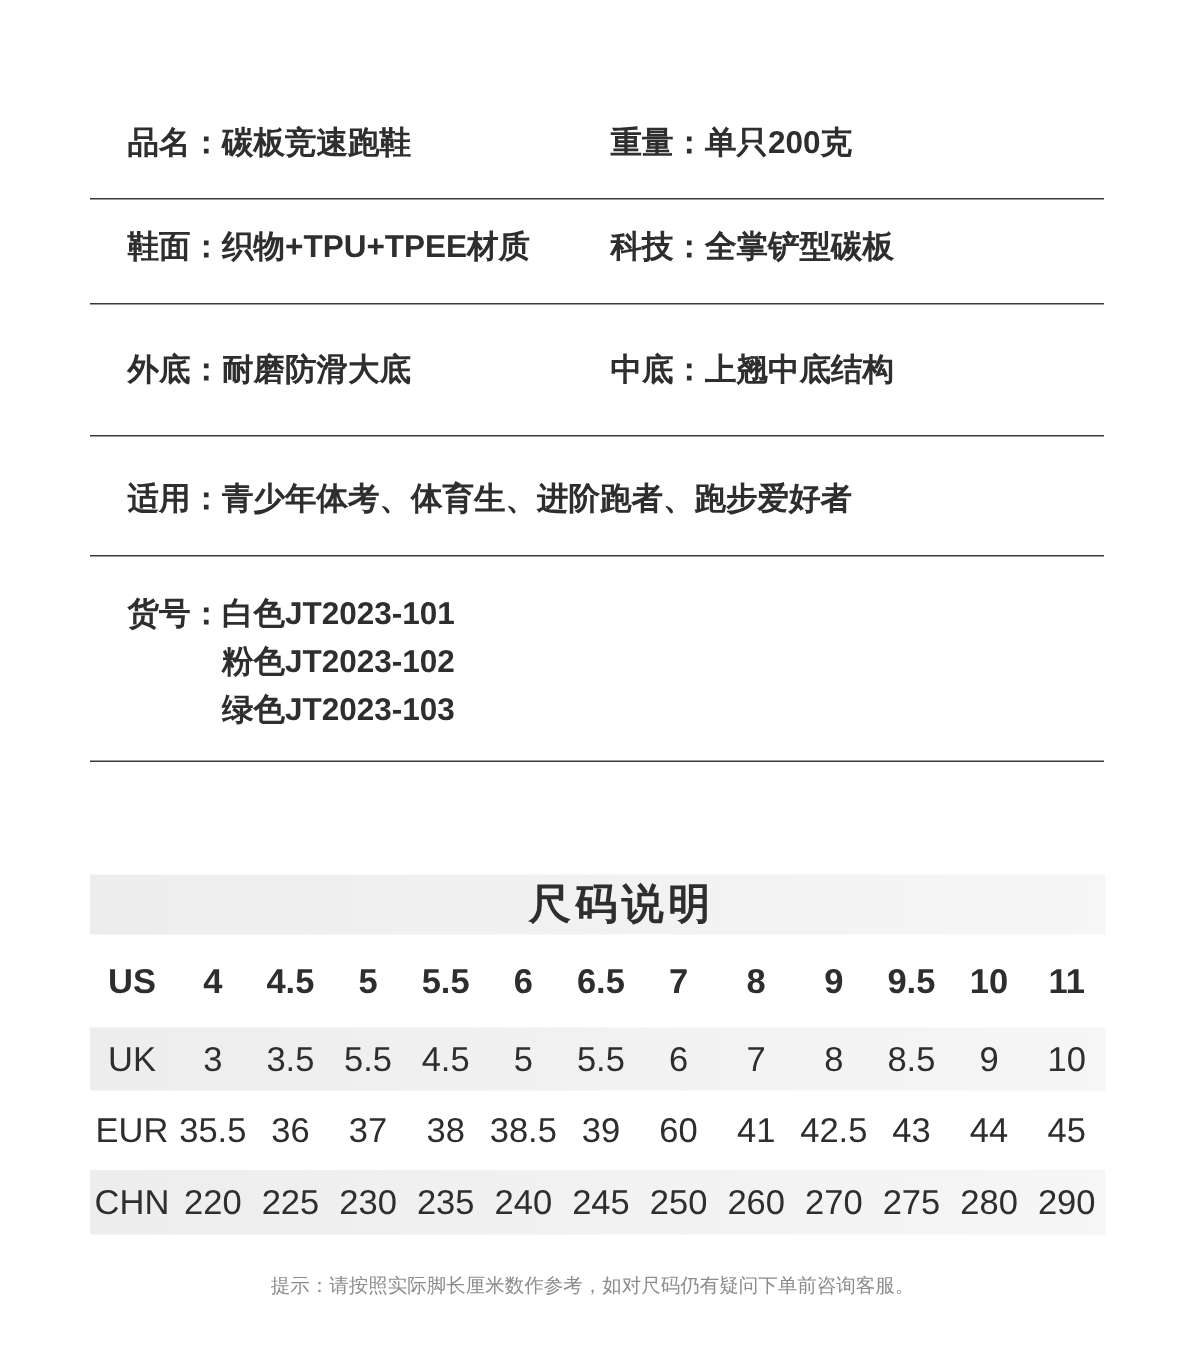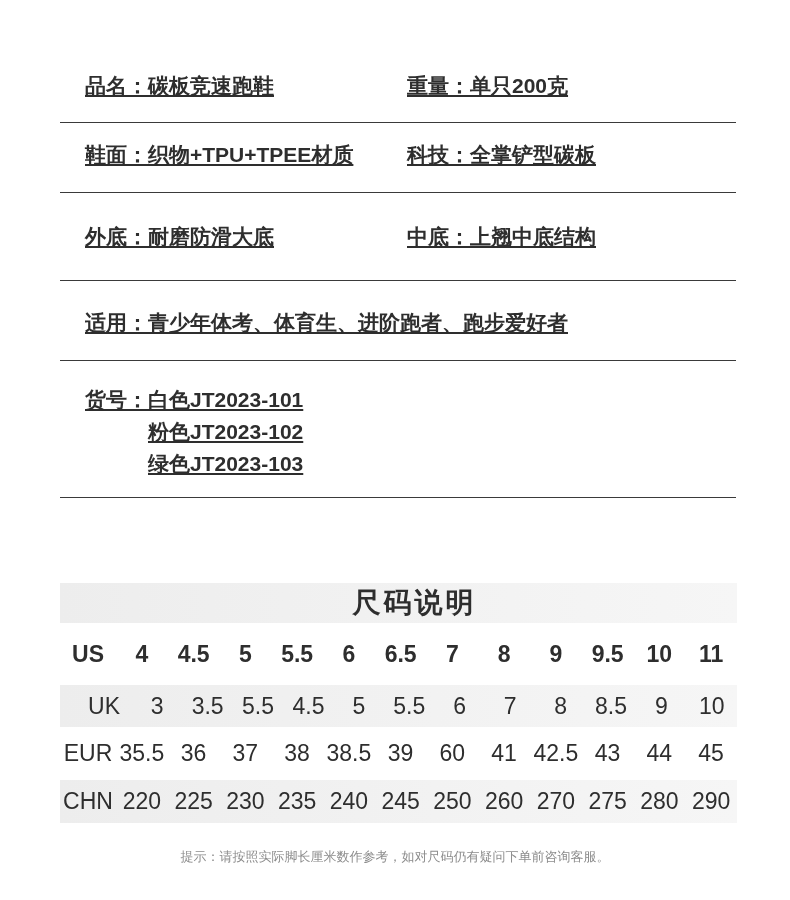--- a/index.html
+++ b/index.html
@@ -6,21 +6,21 @@
   body {
     width: 790px; height: 900px;
     background: #ffffff;
     font-family: "Liberation Sans", "DejaVu Sans", sans-serif;
     color: #2e2e2e;
     position: relative;
   }
   .page { position: absolute; top: 0; left: 0; width: 790px; height: 900px; overflow: hidden; }
 
   
-  .spec { position: absolute; left: 60px; top: 50px; width: 676px; text-decoration: underline; }
+  .spec { position: absolute; left: 60px; top: 60px; width: 676px; }
   .spec-row {
     display: flex;
     border-bottom: 1px solid #3a3a3a;
     padding: 0 0 0 25px;
     font-size: 21px;
     font-weight: 600;
     line-height: 26px;
   }
   .spec-row.r1 { padding-top: 23px; padding-bottom: 23px; }
   .spec-row.r2 { padding-top: 31px; padding-bottom: 30px; }
@@ -40,21 +40,21 @@
     height: 40px;
     background: linear-gradient(90deg, #ededed, #f6f6f6);
     display: flex; align-items: center; justify-content: center;
     font-size: 28px; font-weight: 600; letter-spacing: 3px;
     color: #2e2e2e;
     padding-left: 32px;
   }
   .sc-row { display: flex; align-items: center; font-size: 23px; color: #2e2e2e; }
   .sc-row.striped { background: linear-gradient(90deg, #ededed, #f6f6f6); }
   .sc-row.row-us  { height: 62px; font-weight: bold; }
-  .sc-row.row-uk  { height: 42px; padding-left: 16px; }
+  .sc-row.row-uk  { height: 42px; }
   .sc-row.row-eur { height: 53px; }
   .sc-row.row-chn { height: 43px; }
   .sc-label { flex: 0 0 56px; text-align: center; }
   .sc-cell  { flex: 1; text-align: center; }
 
   
   .footer-note {
     position: absolute; top: 848px; left: 0; width: 790px;
     text-align: center;
     font-size: 13px; color: #8c8c8c;

